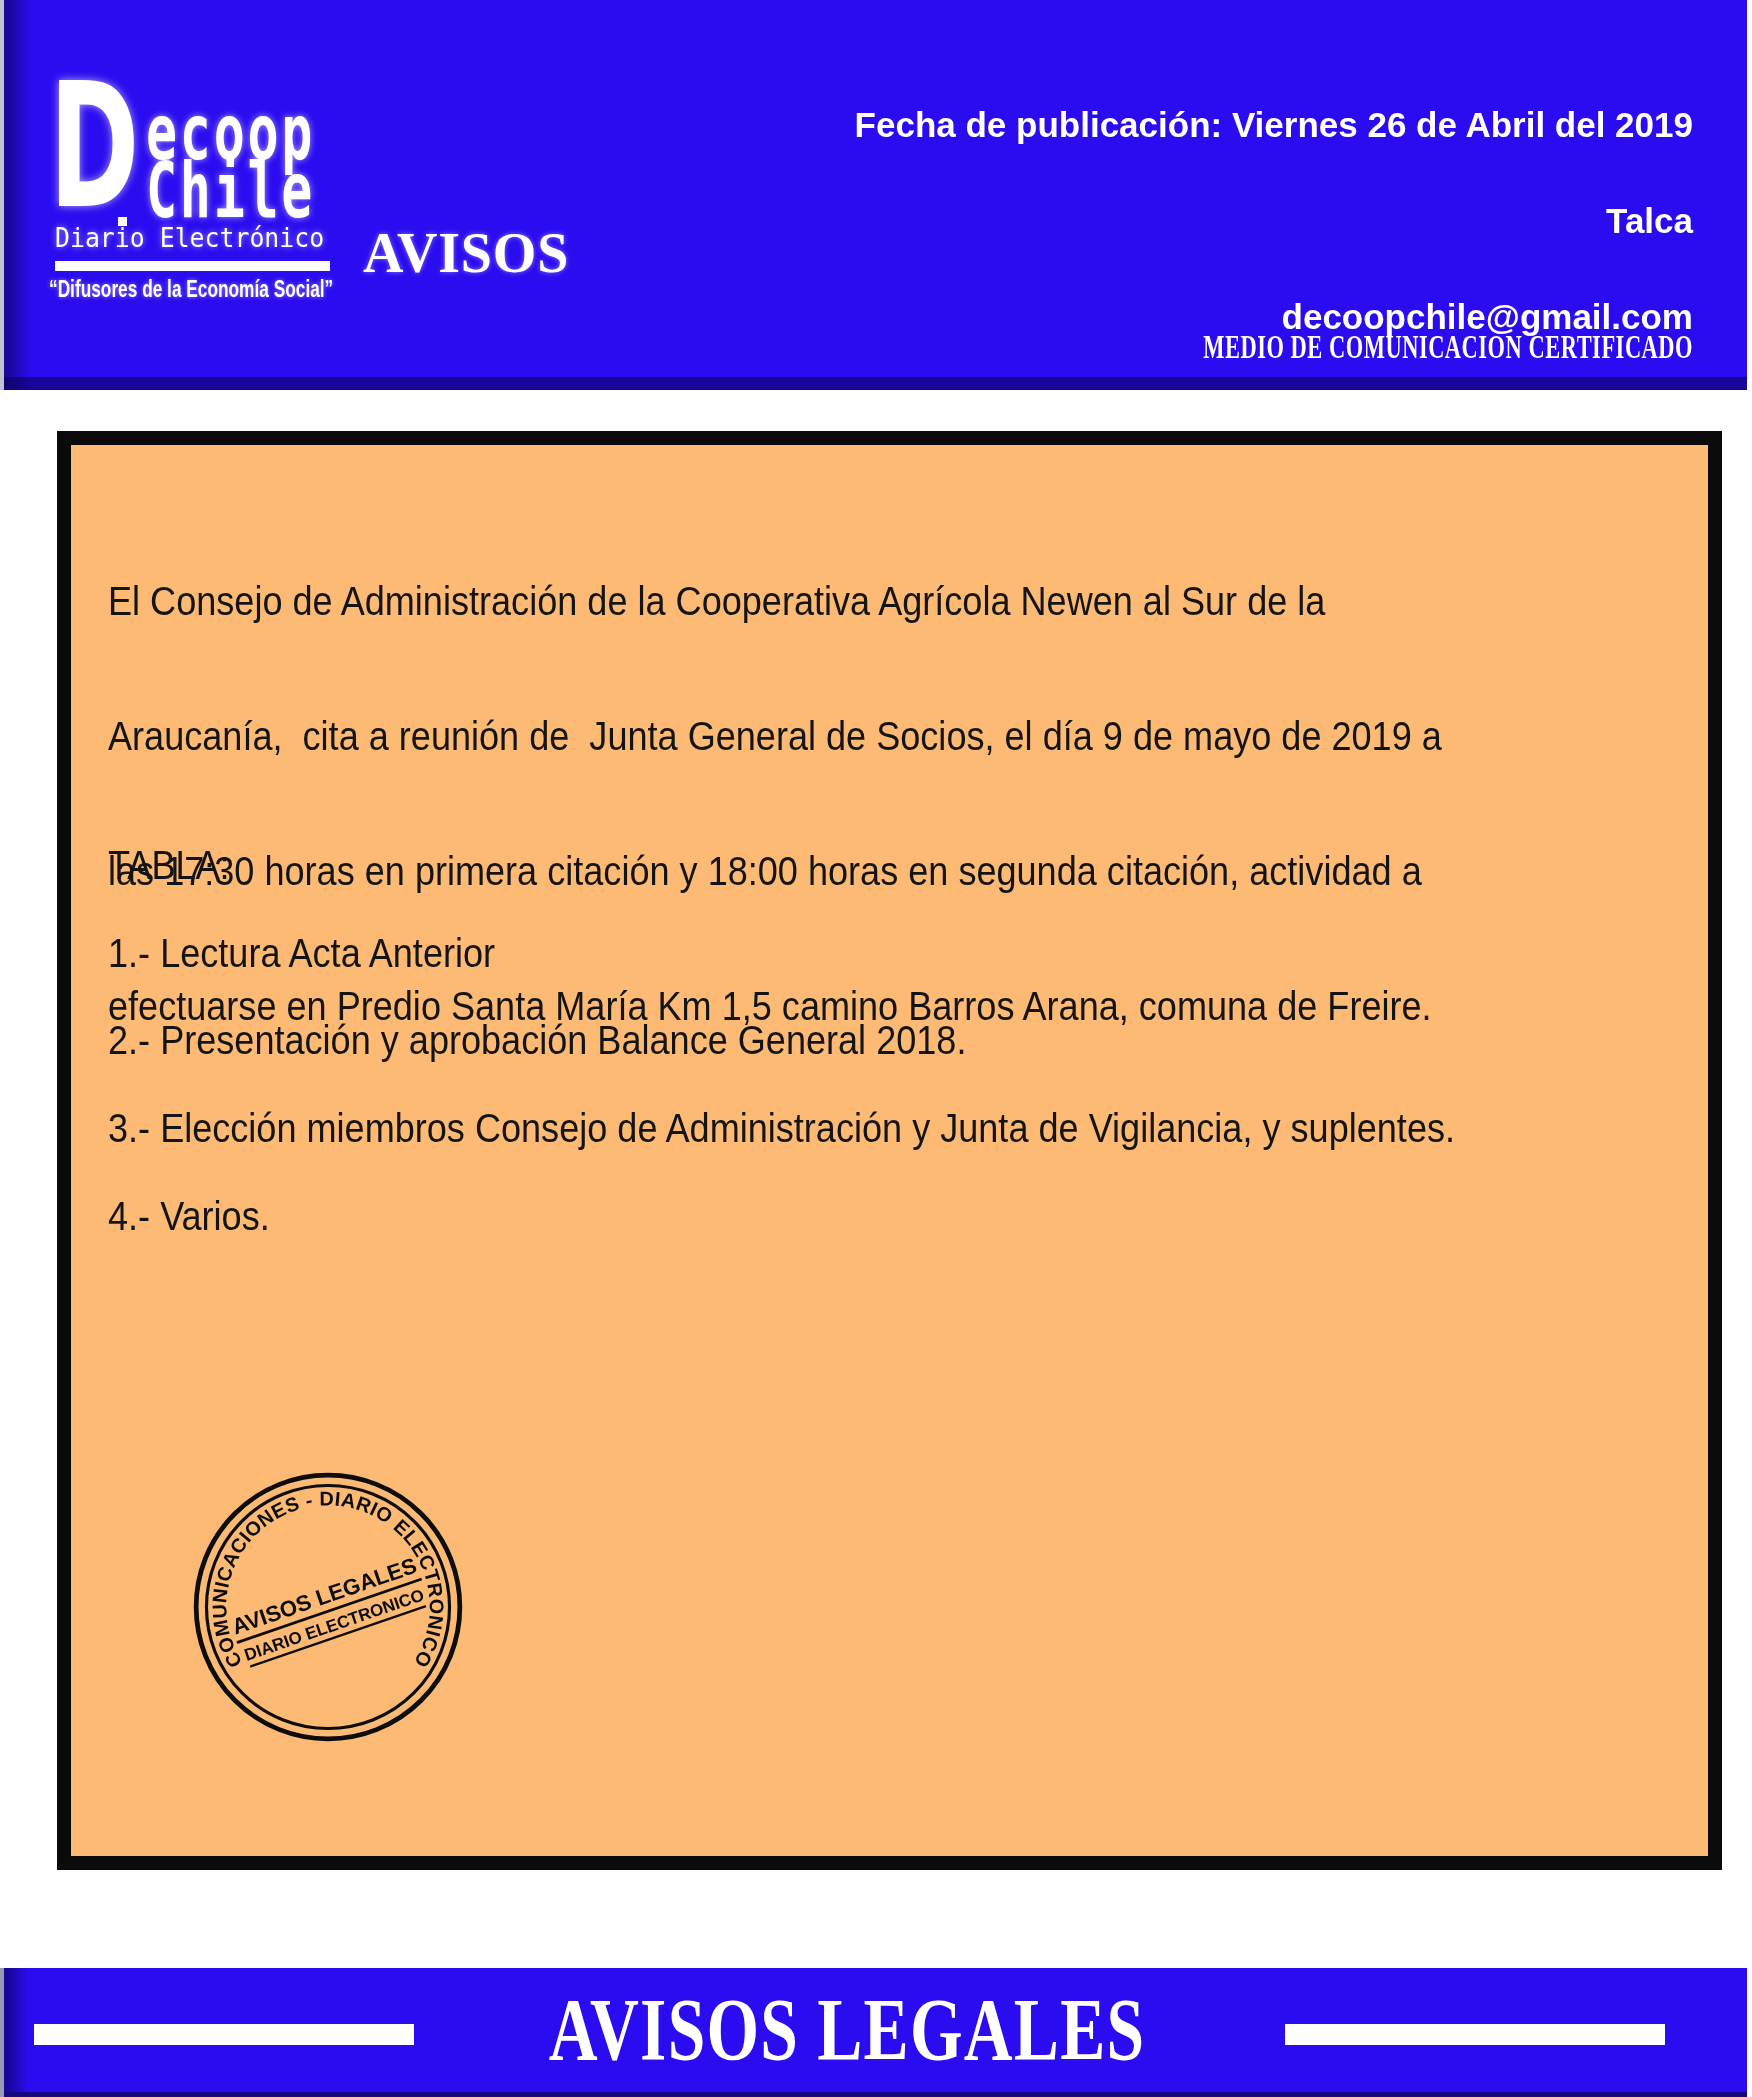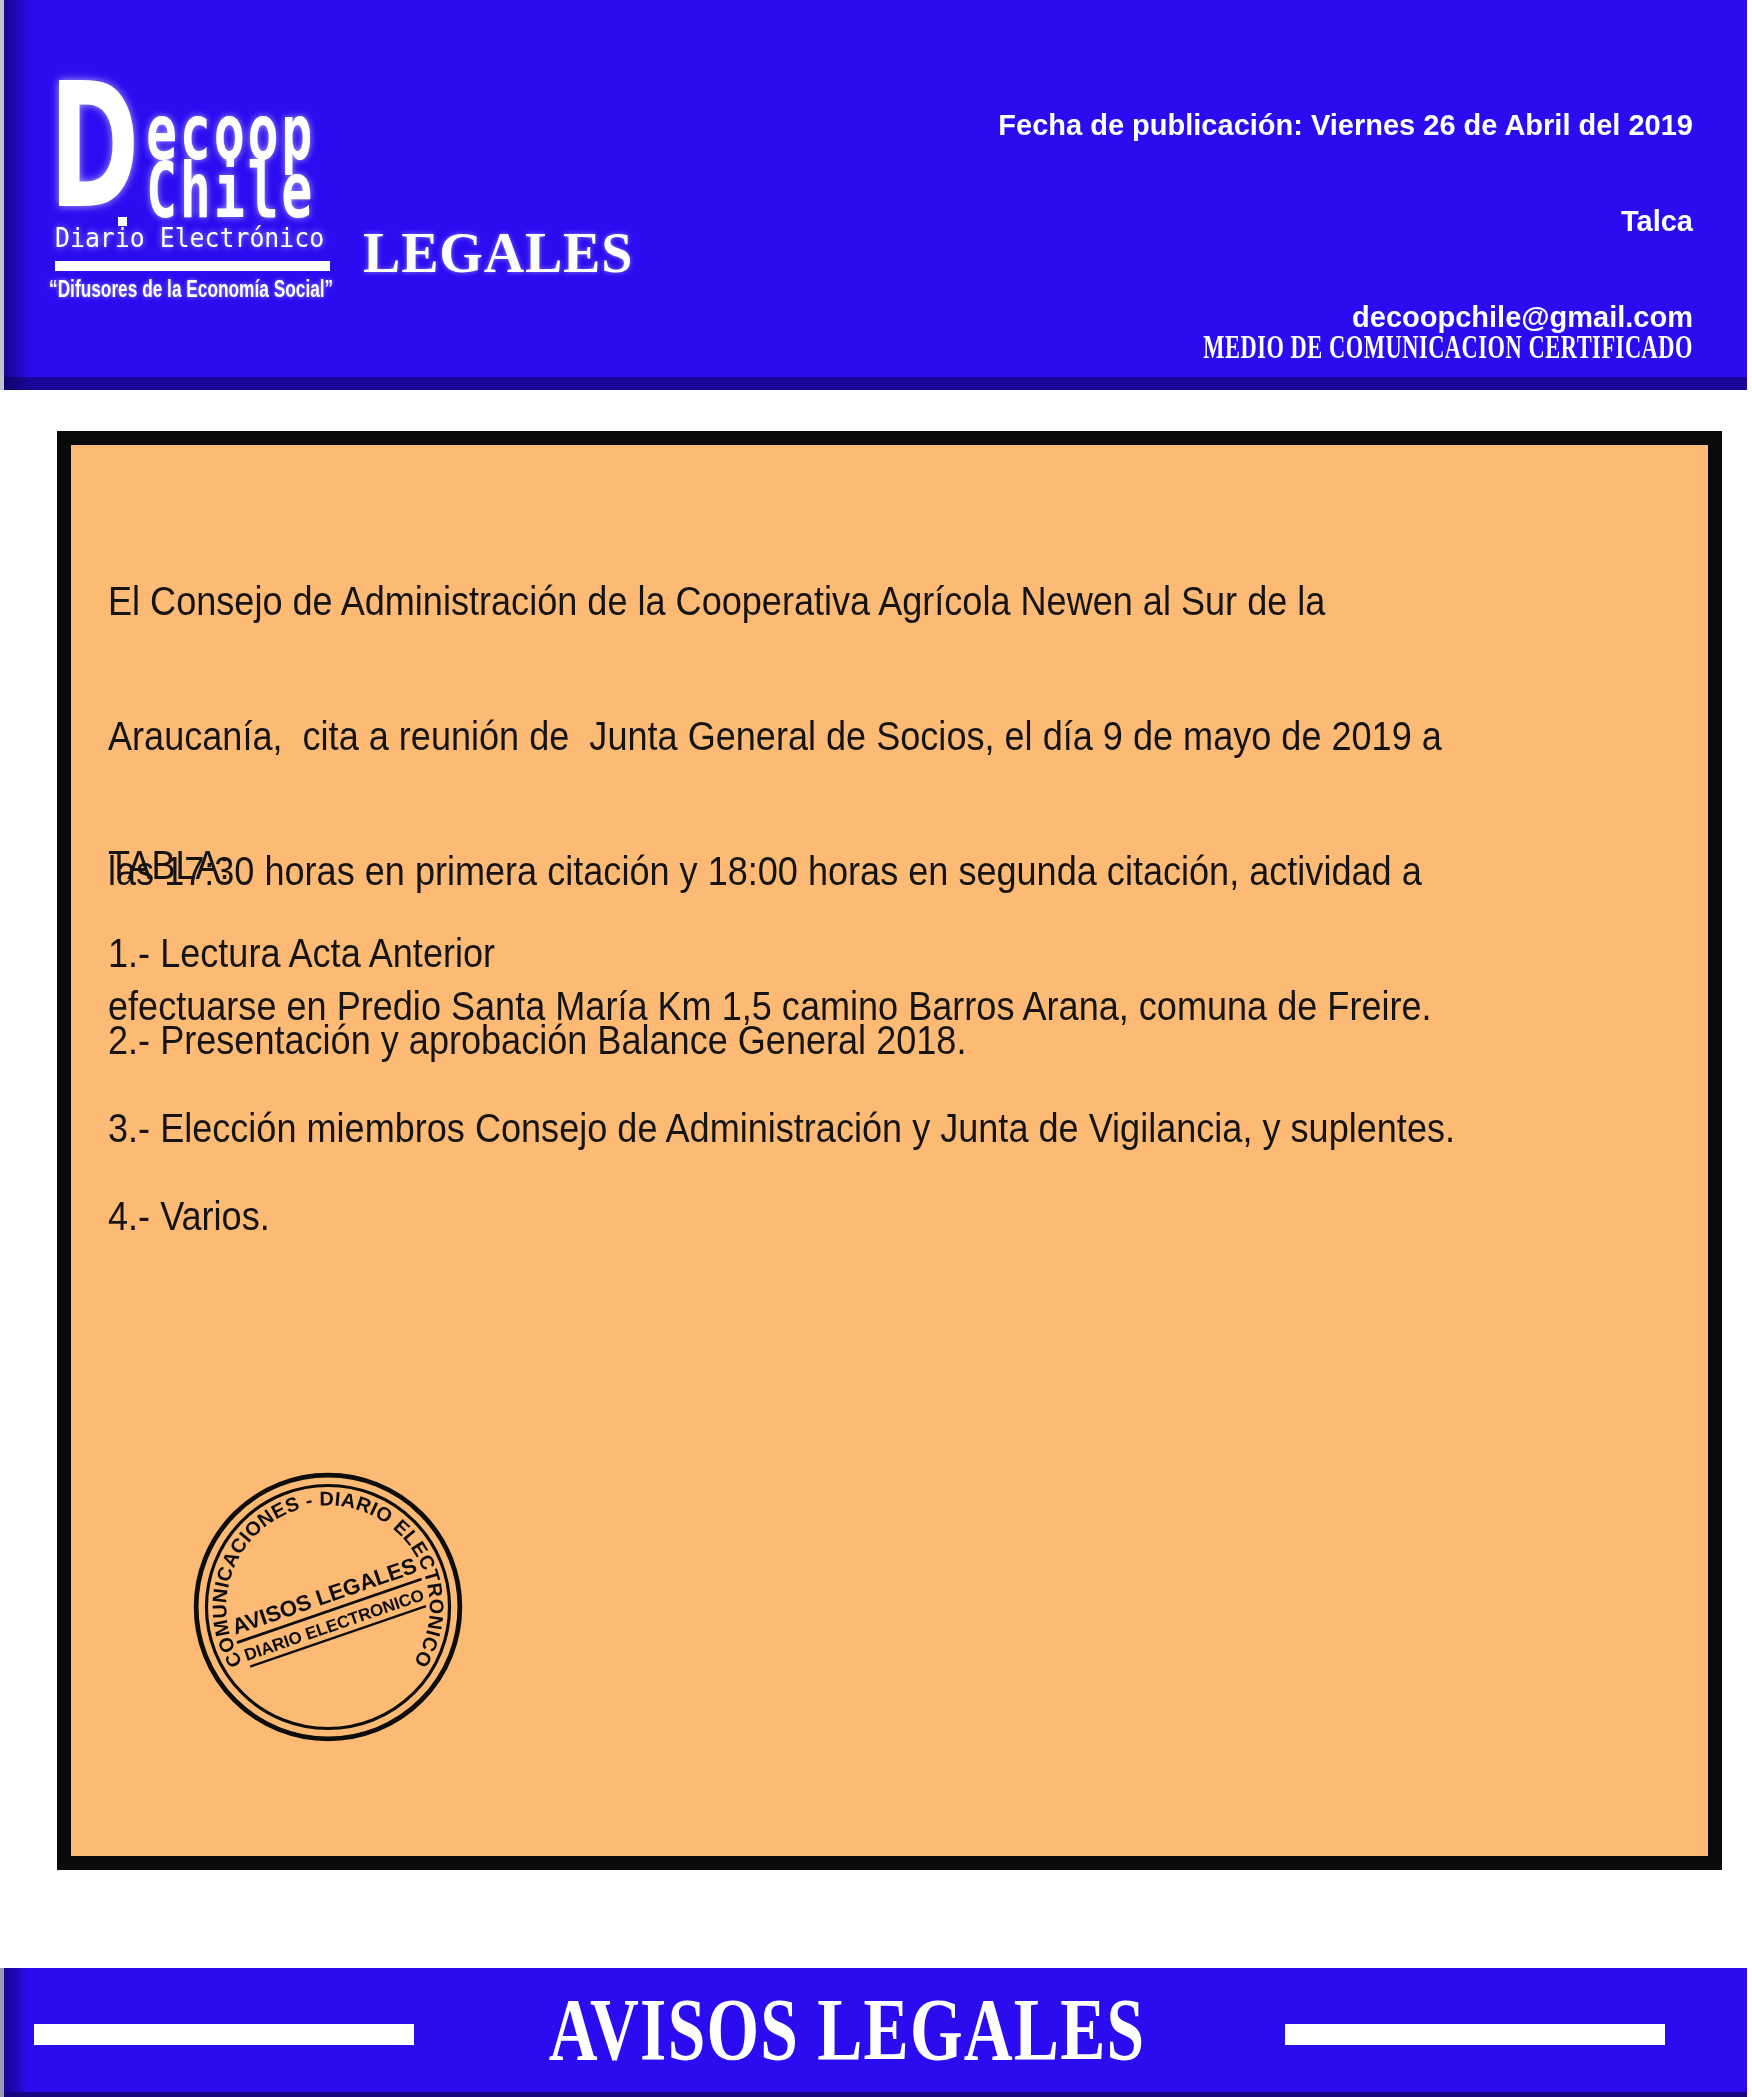--- a/index.html
+++ b/index.html
@@ -46,21 +46,21 @@
   }
   .masthead{
     position:absolute;left:359px;top:108px;
     font-family:"Liberation Serif",serif;font-weight:bold;font-size:56px;line-height:58px;
     letter-spacing:0.8px;color:#ffffff;white-space:pre;
     text-shadow:0 0 4.8px rgba(255,255,255,0.45);
   }
   .masthead div{display:block;}
   .meta{
     position:absolute;right:54px;top:45px;text-align:right;
-    font-weight:bold;font-size:29px;line-height:32px;color:#ffffff;white-space:pre;
+    font-weight:bold;font-size:35px;line-height:32px;color:#ffffff;white-space:pre;
   }
   .certified{
     position:absolute;right:54px;top:328px;
     font-family:"Liberation Serif",serif;font-weight:bold;font-size:34px;line-height:37px;
     letter-spacing:0.8px;color:#ffffff;transform:scaleX(0.66);transform-origin:right top;white-space:pre;
   }
   
   .notice-box{
     position:absolute;left:57px;top:431px;width:1665px;height:1439px;
     border:14.3px solid #0a0a0a;background:#fdba74;box-sizing:border-box;
@@ -103,22 +103,22 @@
 
   <div class="logo-big-letter">D</div>
   <div class="logo-dot"></div>
   <div class="logo-word logo-word-top">ecoop</div>
   <div class="logo-word logo-word-bottom">Chile</div>
   <div class="logo-subtitle">Diario Electrónico</div>
   <div class="logo-bar"></div>
   <div class="logo-tagline">“Difusores de la Economía Social”</div>
 
   <div class="masthead">
+    <div>AVISOS</div>
     <div>LEGALES</div>
-    <div>AVISOS</div>
     <div>DECOOPCHILE</div>
   </div>
 
   <div class="meta">
     <div>Fecha de publicación: Viernes 26 de Abril del 2019</div>
     <div>Talca</div>
     <div>decoopchile@gmail.com</div>
     <div>AVISOS LEGALES - DECOOPCHILE</div>
     <div>CITACIONES</div>
     <div>AVISO DESTACADO</div>

